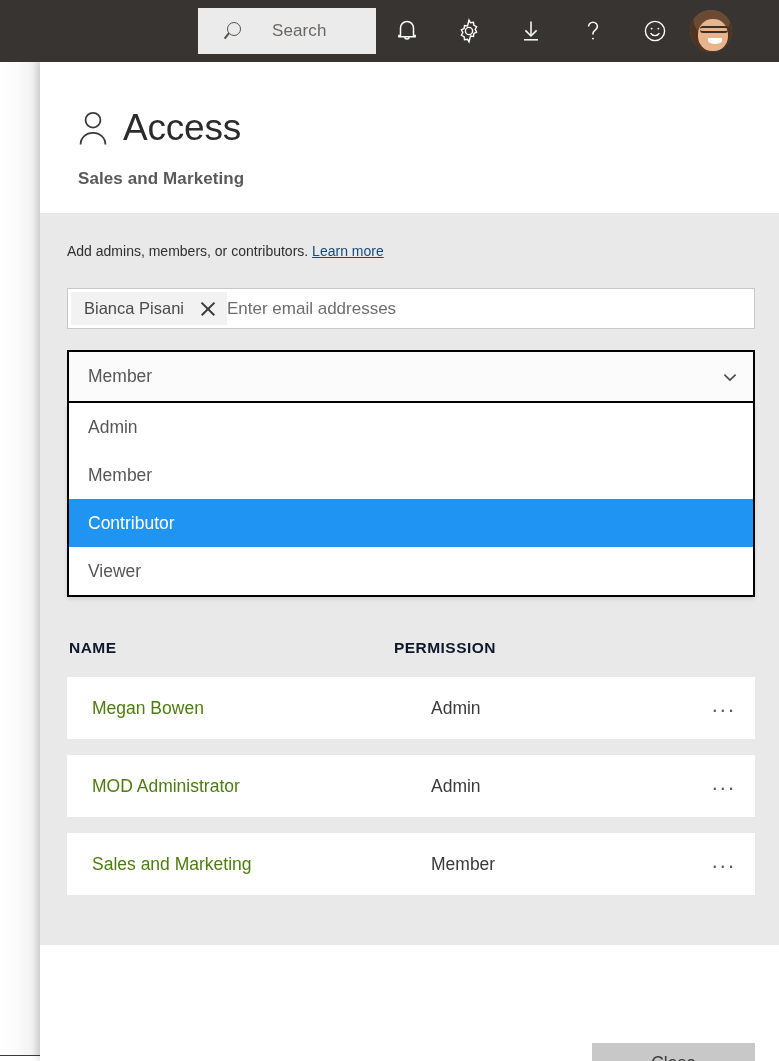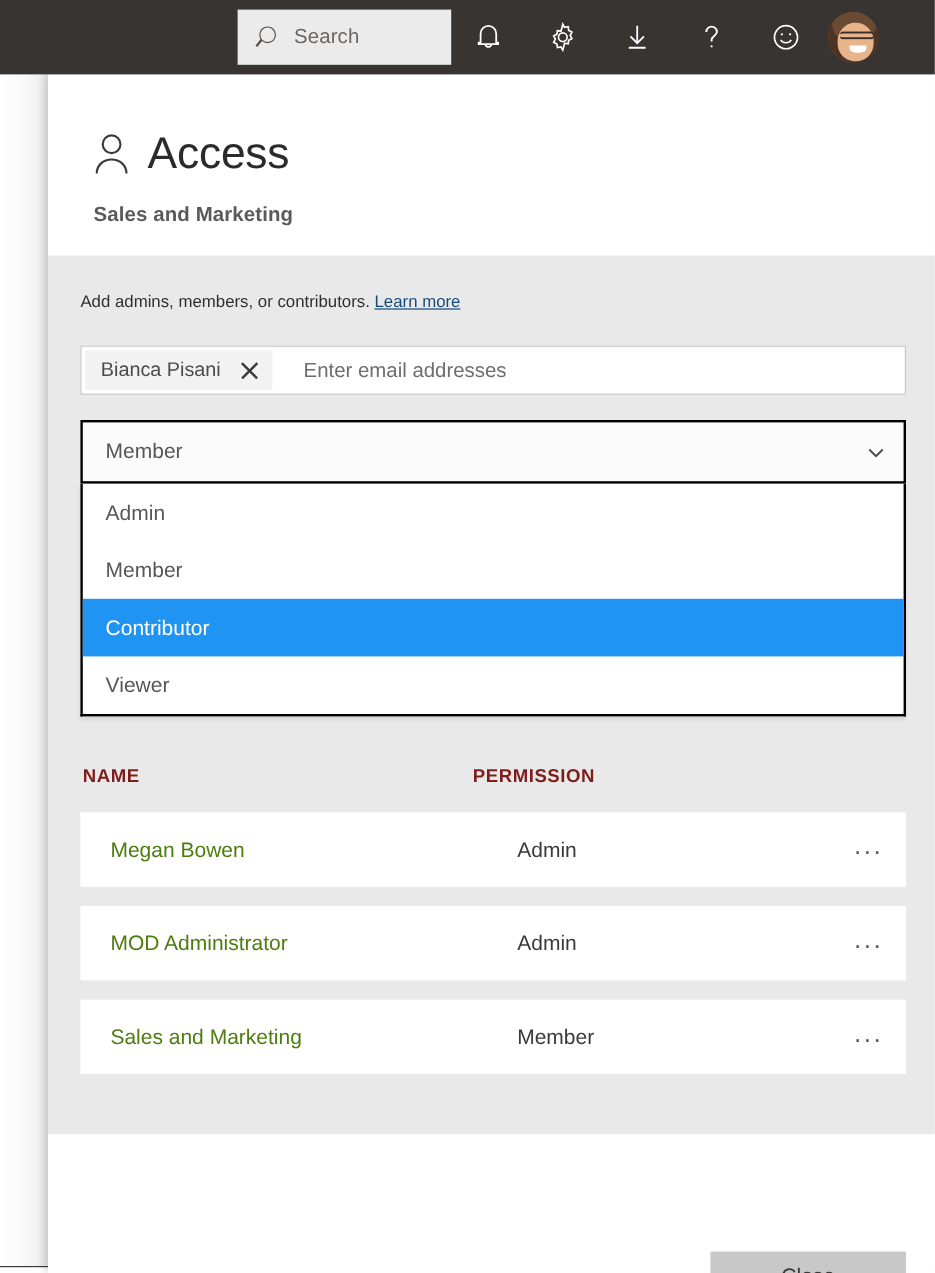--- a/index.html
+++ b/index.html
@@ -78,22 +78,22 @@
     align-items: center;
     z-index: 40;
   }
   #suite-left-spacer { width: 198px; height: 100%; }
 
   #search-box {
     width: 178px; height: 46px;
     background: #ebebeb;
     display: flex;
     align-items: center;
-    padding-left: 17px;
-    gap: 10px;
+    padding-left: 28px;
+    gap: 26px;
     flex: none;
   }
   #search-box .s-glyph {
     width: 20px; height: 20px;
     position: relative;
     flex: none;
   }
   #search-box .s-glyph::before {
     content: "";
     position: absolute;
@@ -263,21 +263,21 @@
     width: 18px; height: 1.7px;
     background: #3a3a3a;
   }
   #chip-remove::before { transform: rotate(45deg); }
   #chip-remove::after  { transform: rotate(-45deg); }
   #email-input {
     border: 0; outline: 0;
     background: transparent;
     flex: 1;
     height: 33px;
-    margin-left: 26px;
+    margin-left: 0;
     font-family: "Liberation Sans", sans-serif;
     font-size: 17px;
     color: #b91c1c;
   }
   #email-input::placeholder { color: #6e6e6e; opacity: 1; }
 
   
   #role-combo {
     position: absolute;
     left: 27px; top: 137px;
@@ -325,21 +325,21 @@
   #table-head {
     position: absolute;
     left: 27px; top: 426px;
     width: 688px; height: 28px;
   }
   .th {
     position: absolute;
     top: 0;
     font-size: 15.5px;
     font-weight: 700;
-    color: #7f1d1d;
+    color: #0f172a;
     letter-spacing: .45px;
   }
   #th-name { left: 2px; }
   #th-permission { left: 327px; }
 
   #member-list {
     position: absolute;
     left: 27px; top: 464px;
     width: 688px;
   }

